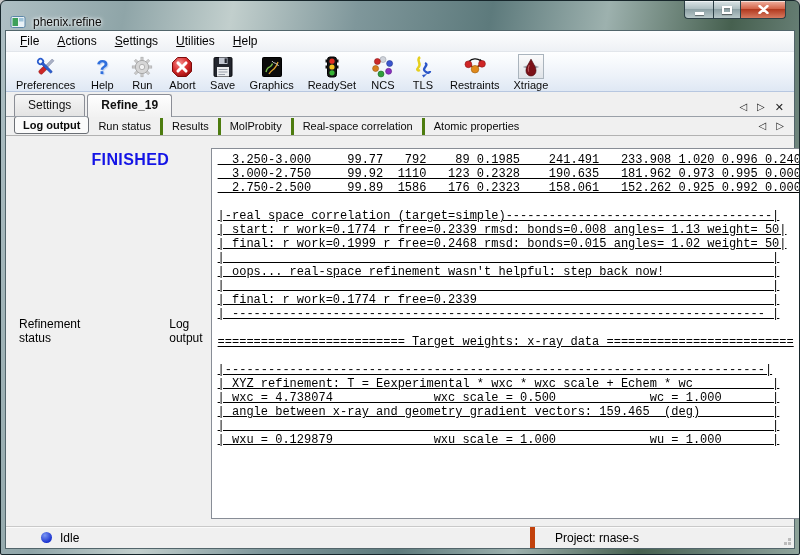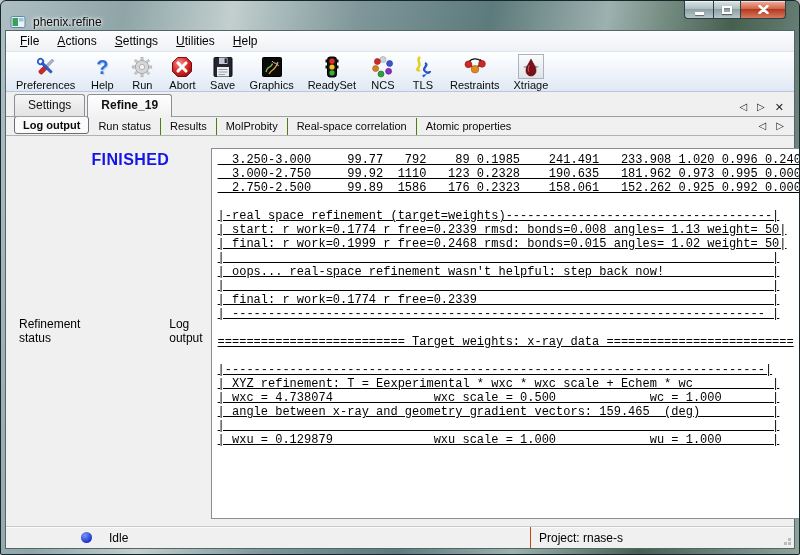--- a/index.html
+++ b/index.html
@@ -62,21 +62,21 @@
         border:1px solid #8b8e96; border-bottom:none; border-radius:3px 3px 0 0;
         background:linear-gradient(#f6f6f6,#e3e3e3); color:#111; }
   .tab.active{ font-weight:bold; background:linear-gradient(#ffffff,#f1f1f1);
         position:relative; z-index:2; margin-bottom:-1px; padding-bottom:5px; }
   .row-arrows{ margin-left:auto; display:flex; align-items:center; gap:10px;
         padding-right:10px; font-size:10px; color:#222; padding-bottom:4px; }
   .row-arrows span{ line-height:10px; }
 
   .tabrow2{ display:flex; align-items:flex-end; padding-left:8px; height:19px;
             border-bottom:1px solid #b2b2b2; }
-  .stab{ font-size:11px; padding:2px 9px 3px; color:#0a0a0a; border-left:1px solid #4d7c0f; }
+  .stab{ font-size:11px; padding:2px 9px 3px; color:#0a0a0a; border-left:3px solid #4d7c0f; }
   .stab.first{ border-left:none; }
   .stab.active{ font-weight:bold; border:1px solid #6b6f75; border-radius:3px;
                 background:#fbfbfb; margin-bottom:1px; padding:2px 8px; }
 
   
   .panel{ flex:1; display:flex; padding:6px 10px 7px 13px; }
   .group-row{ display:flex; align-items:center; font-size:12px; color:#000; }
   .group-line{ flex:1; height:1px; background:#dcdcdc; margin-left:8px; margin-top:2px; }
   .status-value{ font-weight:bold; font-size:16px; letter-spacing:.4px;
                  color:var(--finished,#1414e6); margin:9px 0 11px 3px; }
@@ -100,25 +100,25 @@
              background:linear-gradient(#f9f9f9,#e7e7e7 55%,#d9d9d9);
              display:flex; align-items:center; gap:7px; padding:0 9px;
              font-size:13px; font-weight:bold; color:#000;
              box-shadow:0 1px 0 rgba(255,255,255,.8) inset; }
   .side-btn.disabled{ color:#8e8e8e; }
 
   
   .statusbar{ flex:0 0 22px; display:flex; align-items:stretch; font-size:12px; color:#000;
               background:#f0f0f0; border-top:1px solid #c9c9c9;
               box-shadow:inset 0 1px 0 #fbfbfb; position:relative; }
-  .sb-left{ flex:1; display:flex; align-items:center; gap:17px; padding-left:35px;margin-left:40px; }
+  .sb-left{ flex:1; display:flex; align-items:center; gap:8px; padding-left:35px; }
   .idle-dot{ width:11px; height:11px; border-radius:50%;
              background:radial-gradient(circle at 35% 30%, #7a96f2, var(--idledot,#1c34cf) 70%); }
-  .sb-right{ flex:0 0 264px; border-left:1px solid #c2410c; display:flex; align-items:center;
-             padding-left:8px;margin-left:40px; }
+  .sb-right{ flex:0 0 264px; border-left:5px solid #c2410c; display:flex; align-items:center;
+             padding-left:20px;margin-left:40px; }
   .grip{ position:absolute; right:3px; bottom:3px; width:3px; height:3px; background:#a7a7a7;
          box-shadow:-4px 0 0 #a7a7a7, 0 -4px 0 #a7a7a7; opacity:.7; }
 </style>
 </head>
 <body>
 
 <div class="window">
 
   <div class="titlebar">
     <span class="app-icon">
@@ -337,21 +337,21 @@
           <span class="group-line"></span>
         </div>
 
         <div class="log-area-row">
           <div class="logbox">
             <div class="loglines">
               <div class="log-line">  3.250-3.000     99.77   792    89 0.1985    241.491   233.908 1.020 0.996 0.240</div>
               <div class="log-line">  3.000-2.750     99.92  1110   123 0.2328    190.635   181.962 0.973 0.995 0.000</div>
               <div class="log-line">  2.750-2.500     99.89  1586   176 0.2323    158.061   152.262 0.925 0.992 0.000</div>
               <div class="log-line"></div>
-              <div class="log-line">|-real space refinement (target=weights)-------------------------------------|</div>
+              <div class="log-line">|-real space correlation (target=simple)-------------------------------------|</div>
               <div class="log-line">| start: r_work=0.1774 r_free=0.2339 rmsd: bonds=0.008 angles= 1.13 weight= 50|</div>
               <div class="log-line">| final: r_work=0.1999 r_free=0.2468 rmsd: bonds=0.015 angles= 1.02 weight= 50|</div>
               <div class="log-line">|                                                                            |</div>
               <div class="log-line">| oops... real-space refinement wasn't helpful: step back now!               |</div>
               <div class="log-line">|                                                                            |</div>
               <div class="log-line">| final: r_work=0.1774 r_free=0.2339                                         |</div>
               <div class="log-line">| -------------------------------------------------------------------------- |</div>
               <div class="log-line"></div>
               <div class="log-line">========================== Target weights: x-ray data ==========================</div>
               <div class="log-line"></div>

